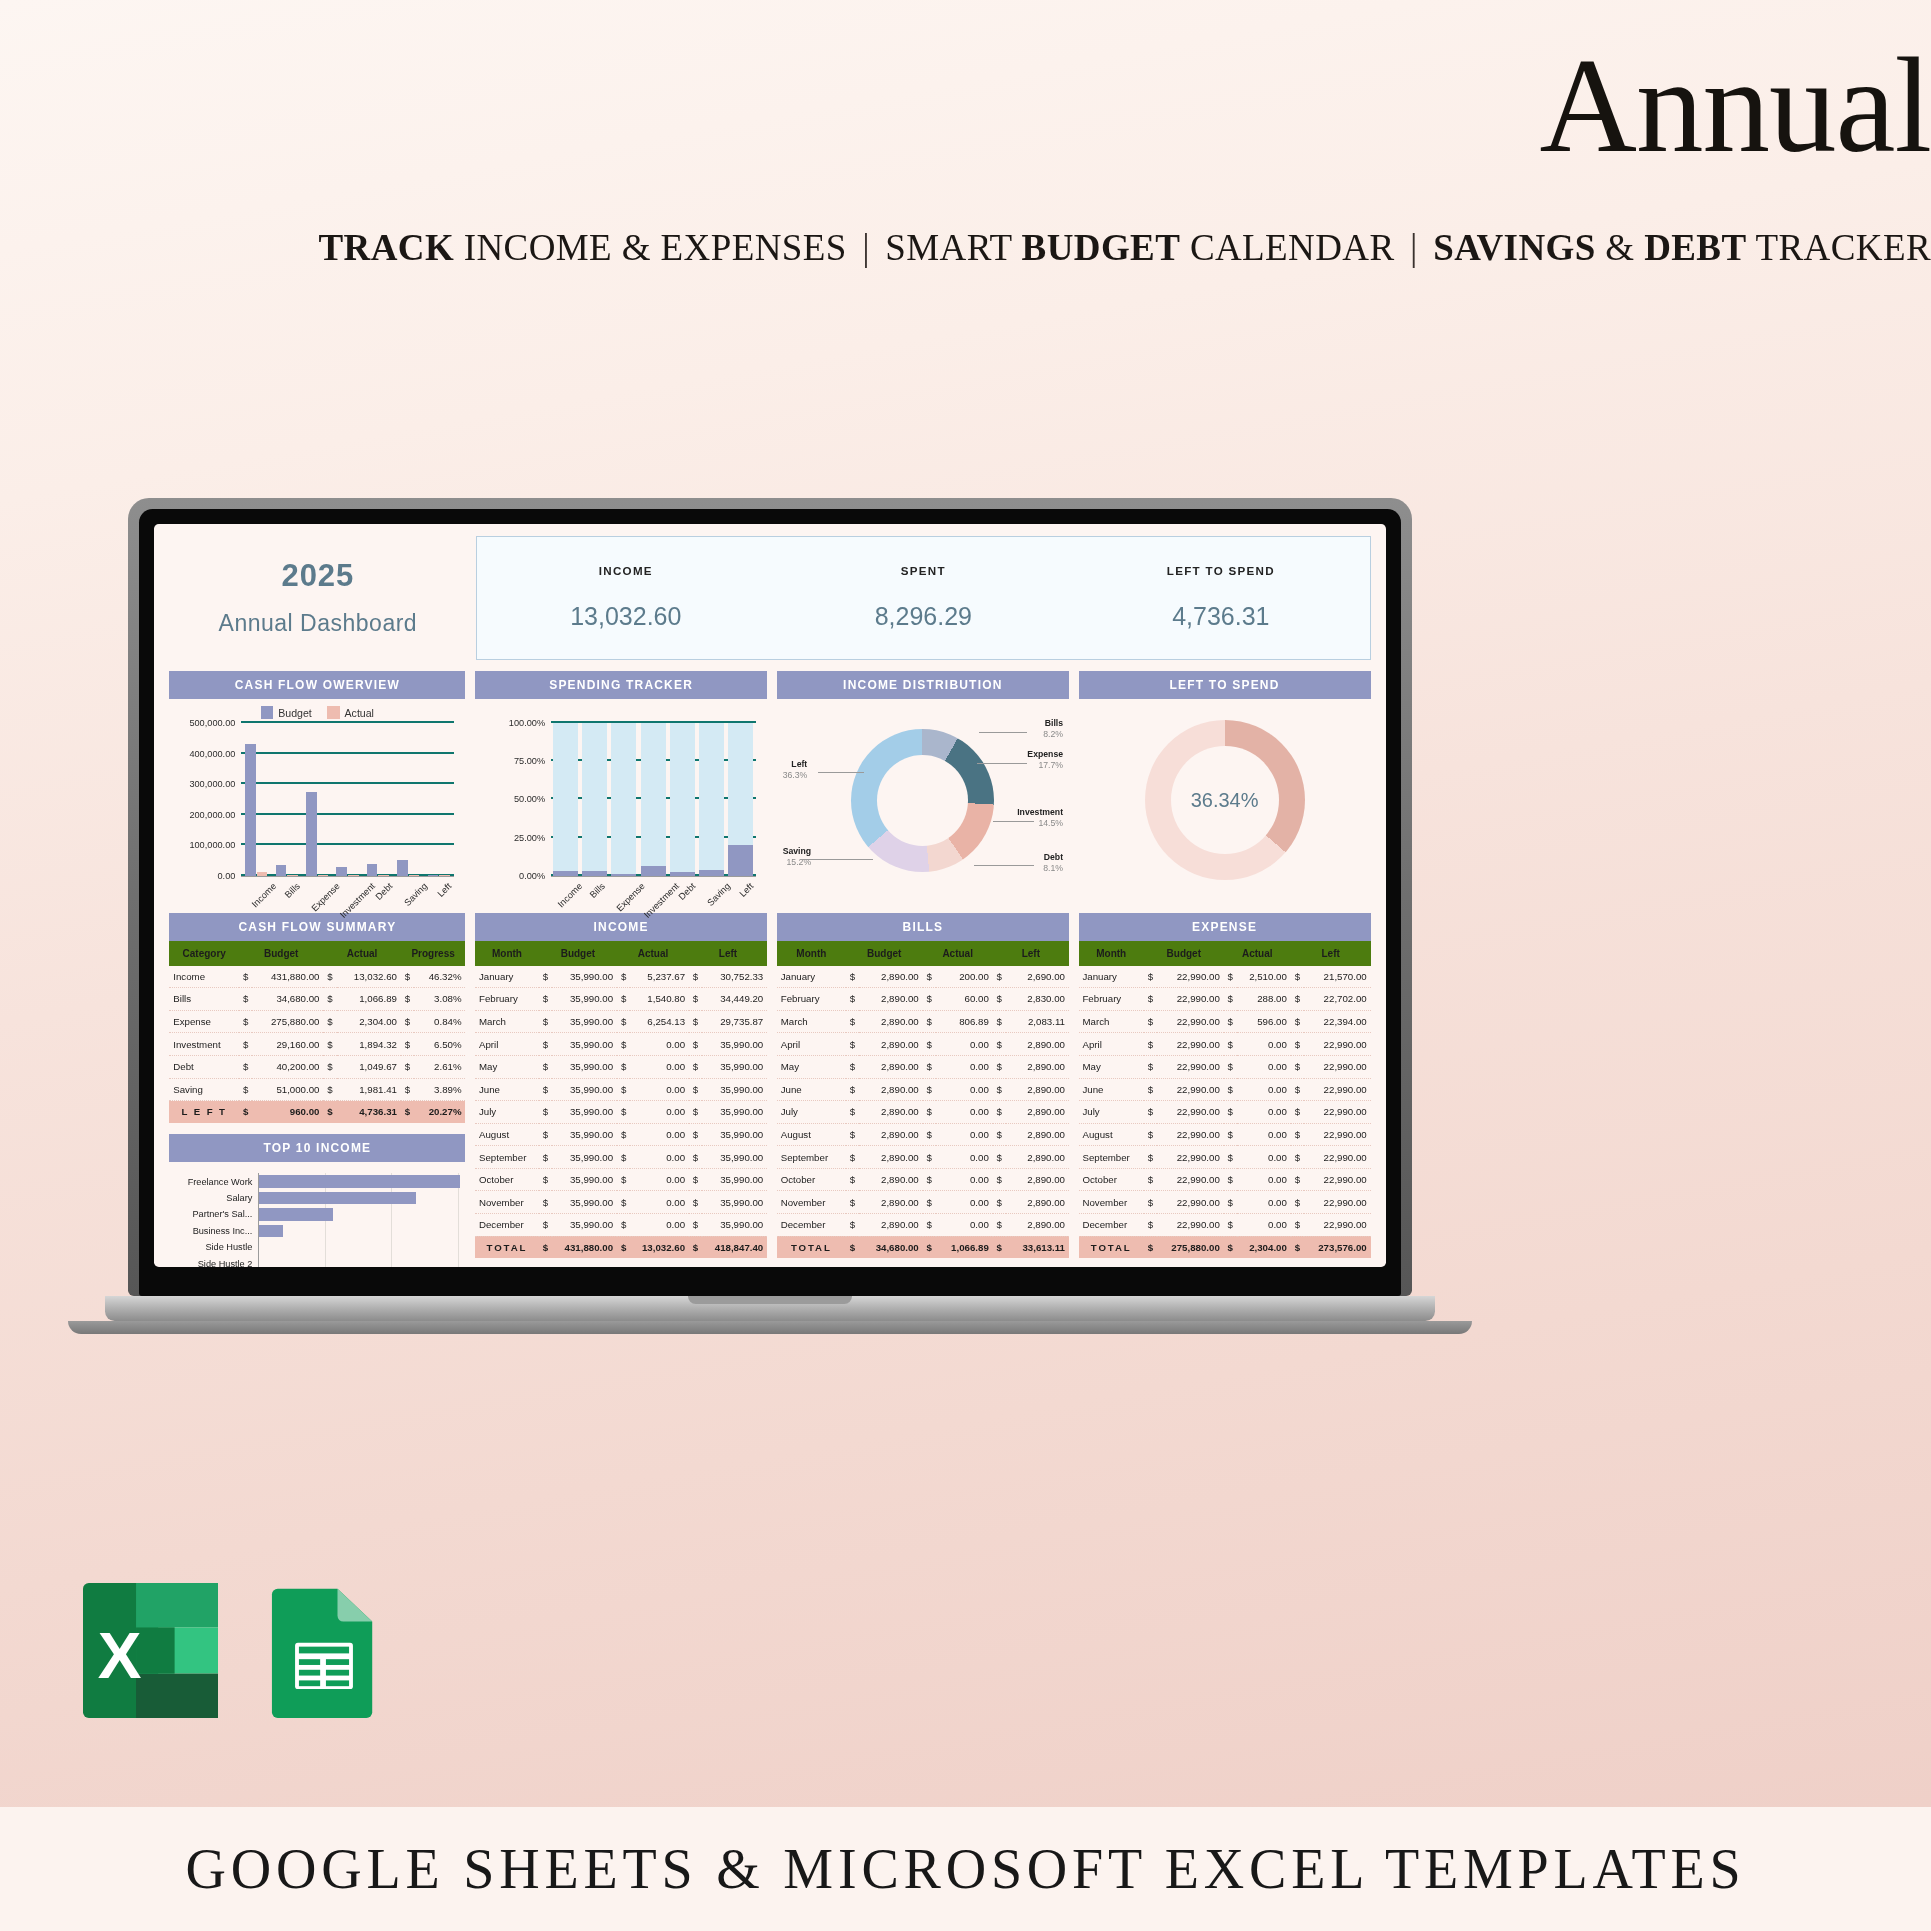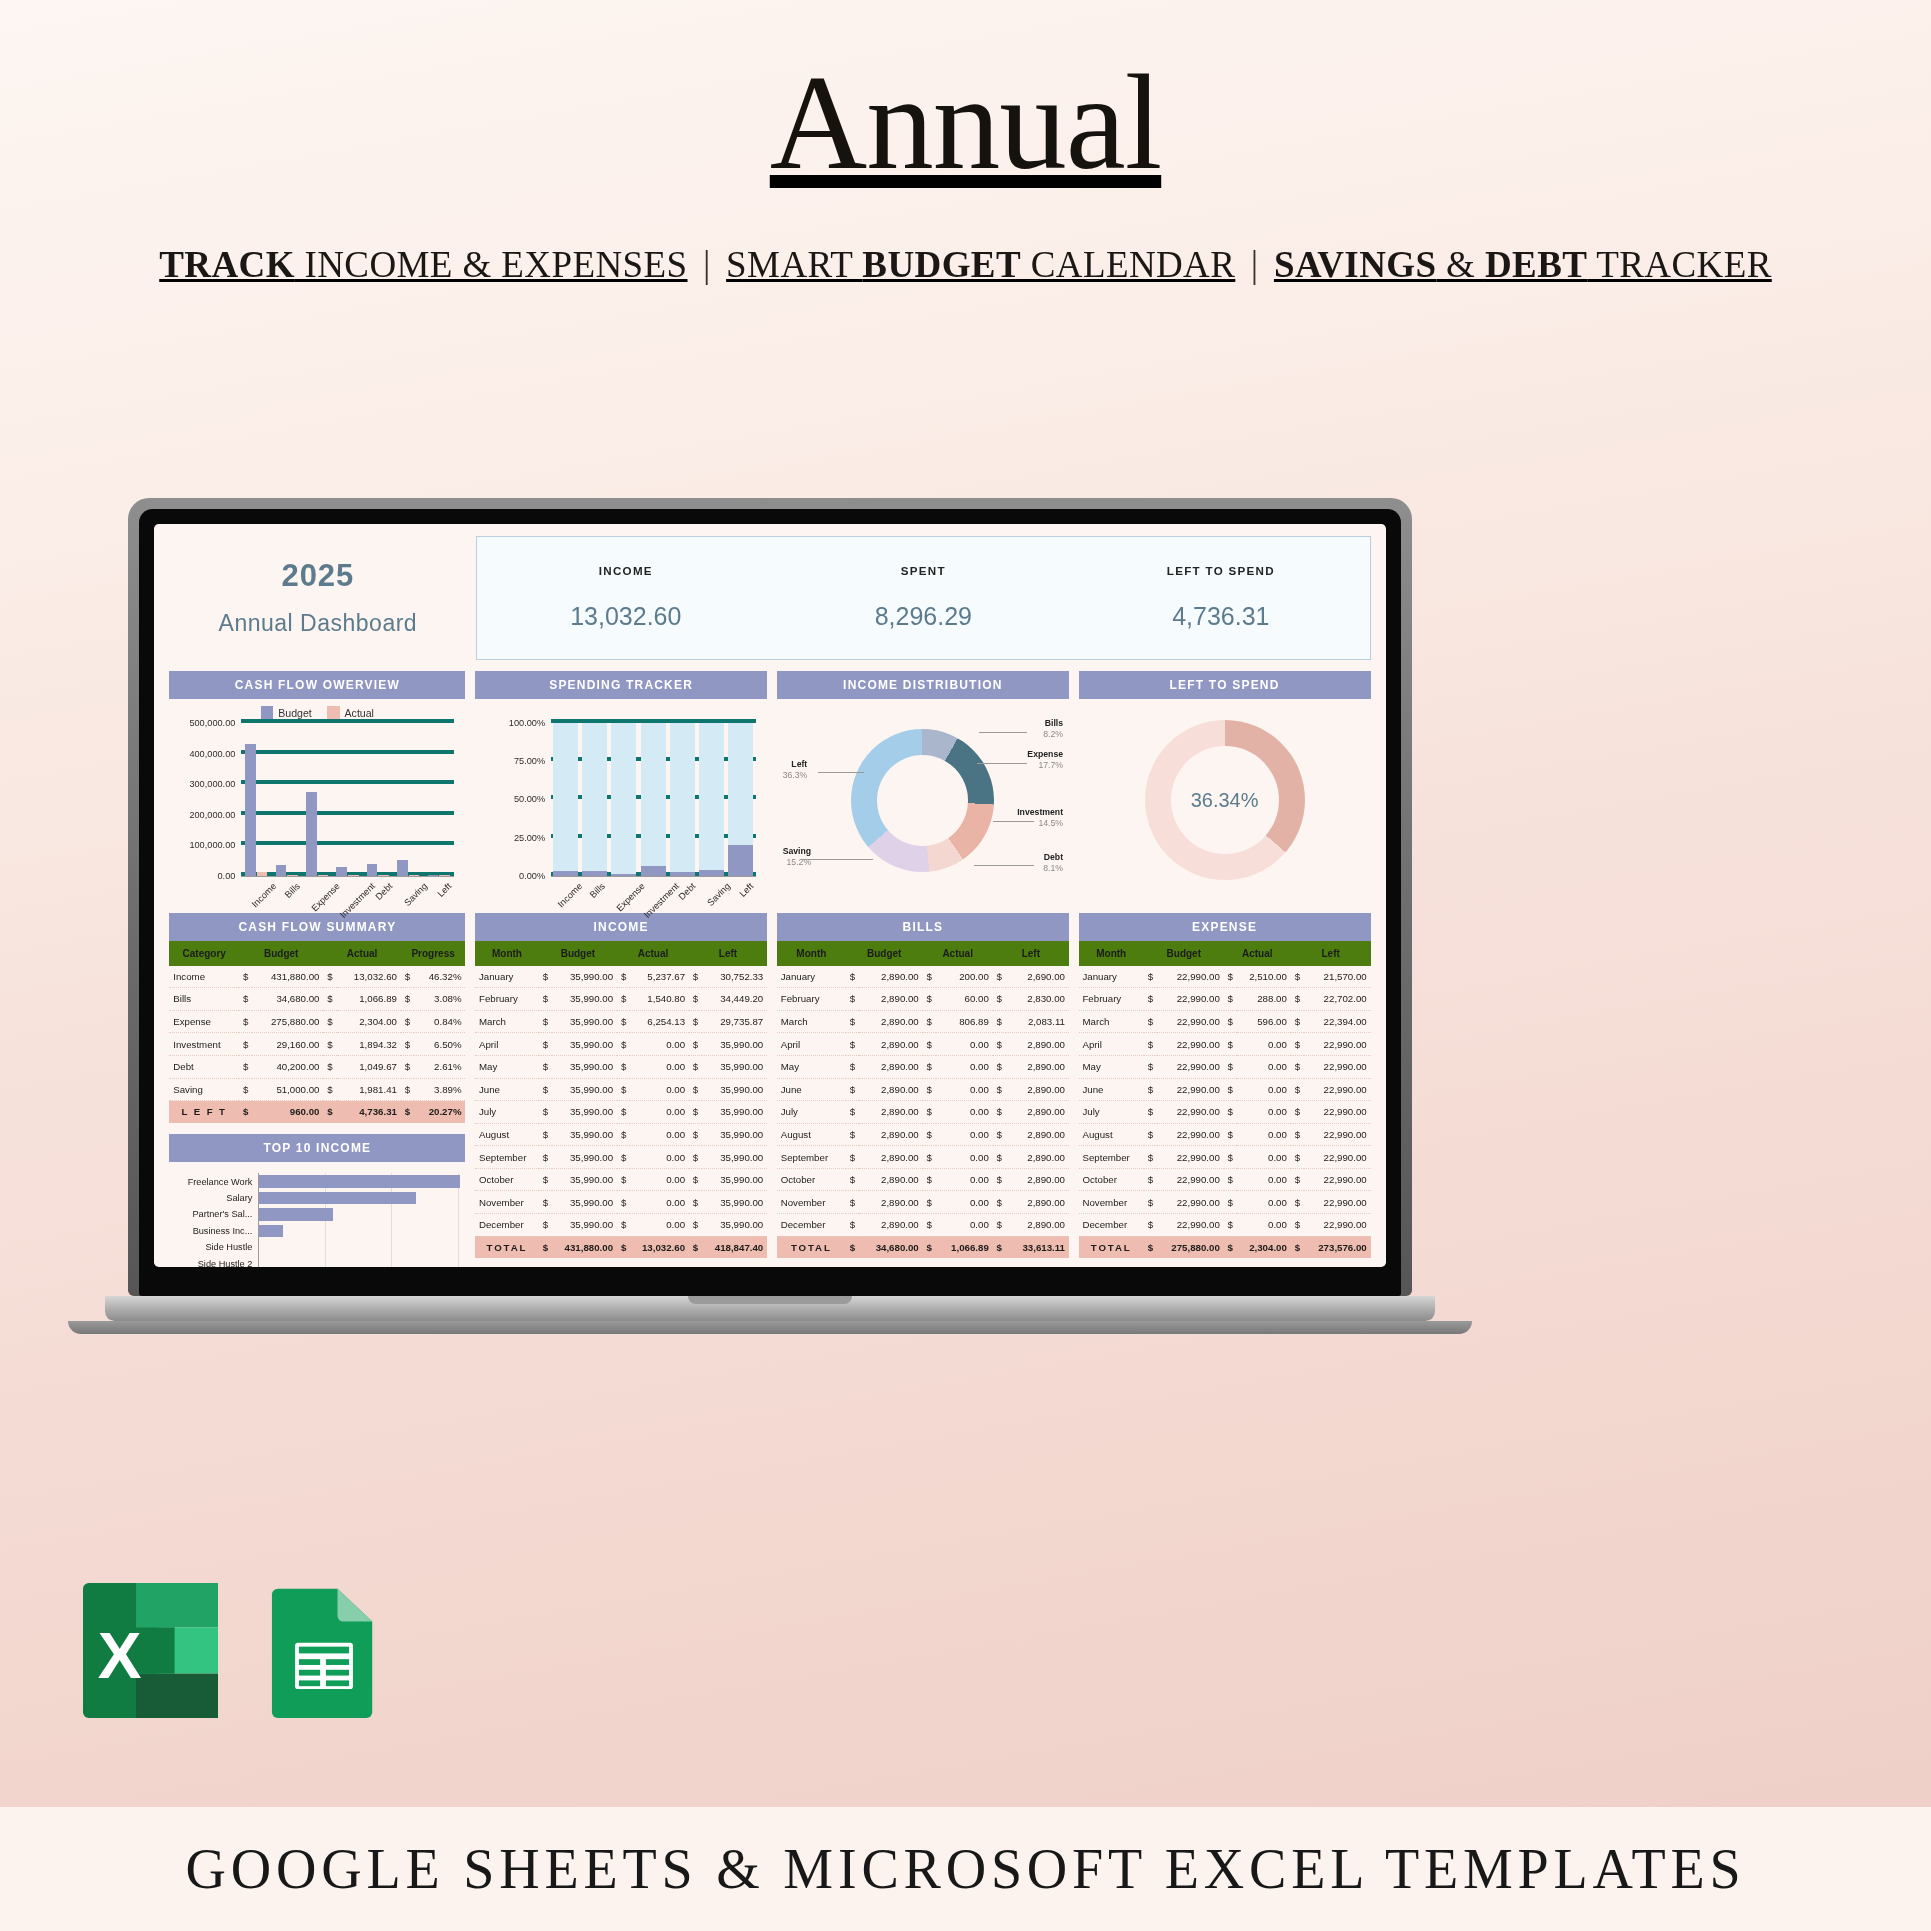--- a/index.html
+++ b/index.html
@@ -3,21 +3,21 @@
 <meta charset="utf-8">
 <style>
   * { box-sizing: border-box; margin:0; padding:0; }
   html,body { width:1931px; height:1931px; }
   body {
     font-family: "Liberation Sans", sans-serif;
     background: linear-gradient(170deg,#fdf6f2 0%, #fbeee8 22%, #f7e3dc 45%, #f3d9d1 70%, #eecec6 100%);
     position:relative; overflow:hidden;
   }
   
-  .header { width:100%; text-align:center; padding-top:54px;text-decoration:underline; }
+  .header { width:100%; text-align:right; padding-top:37px; }
   .title-line1 {
     font-family:"Liberation Serif", serif;
     font-size:135px; line-height:1.02; color:#16130f; font-weight:400;
     letter-spacing:-1px;
   }
   .title-line2 {
     font-family:"Liberation Serif", serif;
     font-size:193px; line-height:1.06; color:#16130f; font-weight:400;
     letter-spacing:-2.9px; margin-top:-3.9px;
   }
@@ -67,21 +67,21 @@
   }
 
   
   .chartbox { height:203px; position:relative; padding:7.7px 5.8px 3.9px 5.8px;}
   .legend { display:flex; gap:15.4px; justify-content:center; font-size:10.6px; color:#333; margin-bottom:3.9px;}
   .legend i { display:inline-block; width:12.6px; height:12.6px; vertical-align:-1.9px; margin-right:4.8px;}
   .sw-budget { background:#9097c2; }
   .sw-actual { background:#eebcb0; }
 
   .plot { position:relative; height:154px; margin-left:66px; margin-right:5.8px; border-bottom:1px solid #9b9b9b;}
-  .gl { position:absolute; left:0; right:0; border-top:4px solid #0f766e;}
+  .gl { position:absolute; left:0; right:0; border-top:2px solid #0f766e;}
   .ytick { position:absolute; right:calc(100% + 5.8px); transform:translateY(-50%);
            font-size:9.2px; color:#2c2c2c; white-space:nowrap;}
   .bars { position:absolute; inset:0; display:flex; align-items:flex-end; justify-content:space-around;}
   .grp { width:25px; display:flex; align-items:flex-end; justify-content:center; gap:1px; height:100%;}
   .bb { width:10.6px; background:#9097c2; }
   .ba { width:10.6px; background:#eebcb0; }
   .xlabels { position:relative; margin-left:66px; margin-right:5.8px; height:44px;
              display:flex; justify-content:space-around;}
   .xl { width:25px; display:flex; justify-content:center;}
   .xl span{ font-size:9.2px; color:#2c2c2c; transform:rotate(-45deg); transform-origin:top right;

